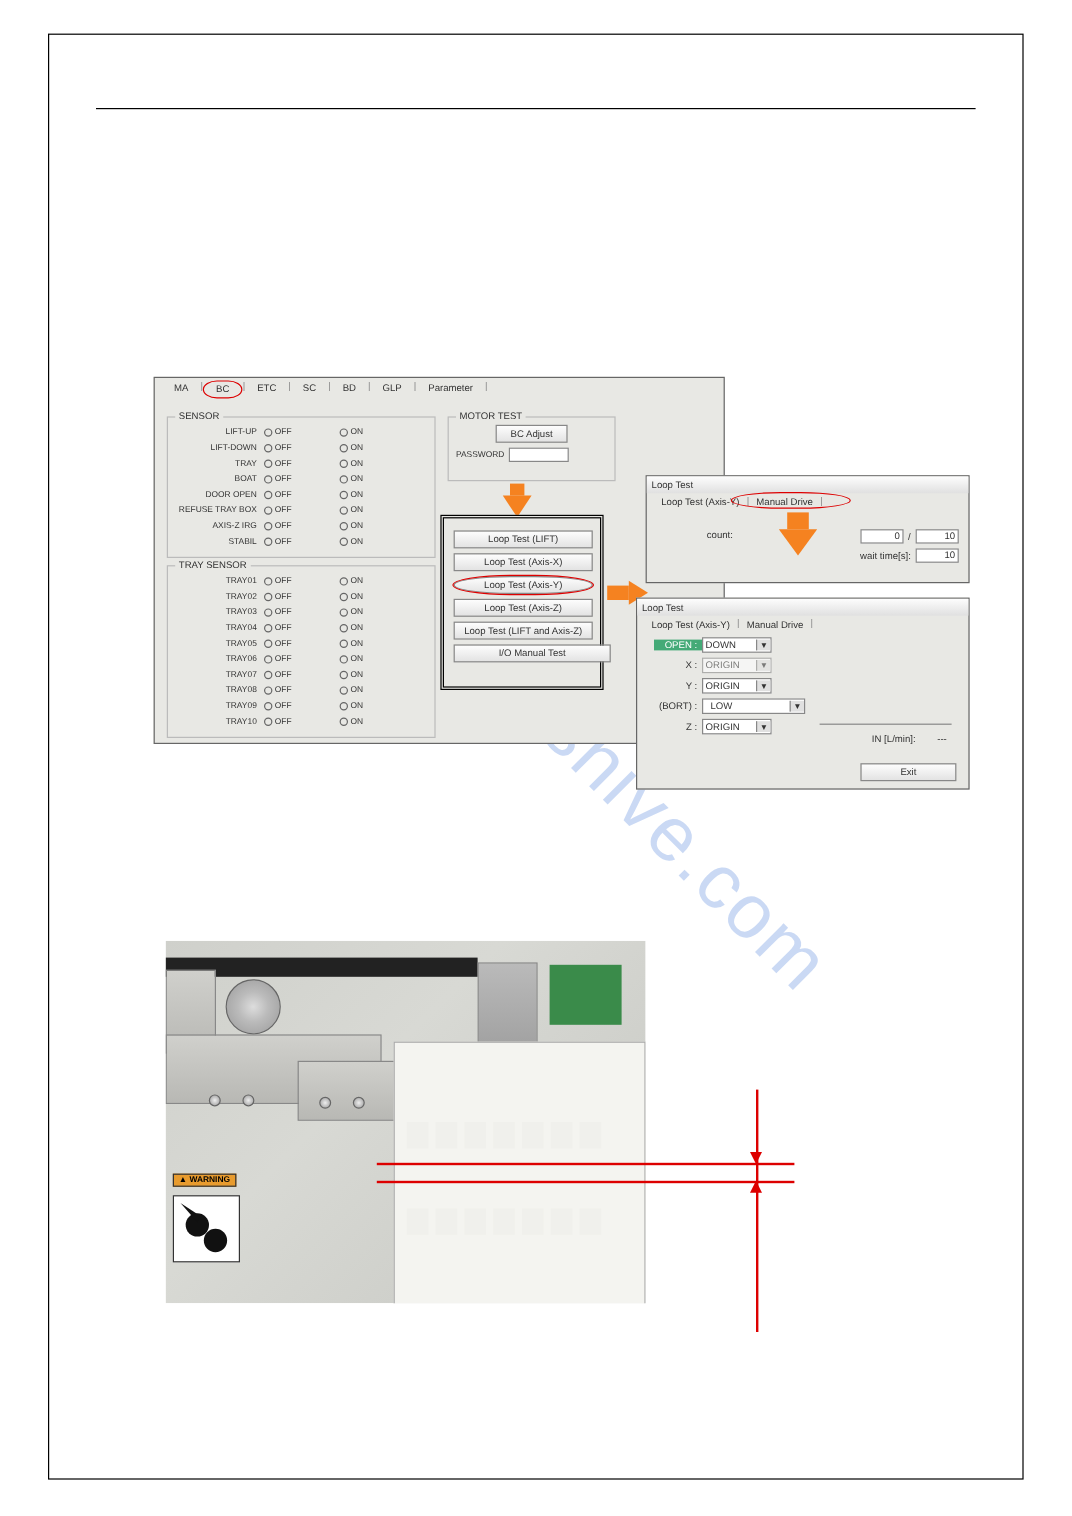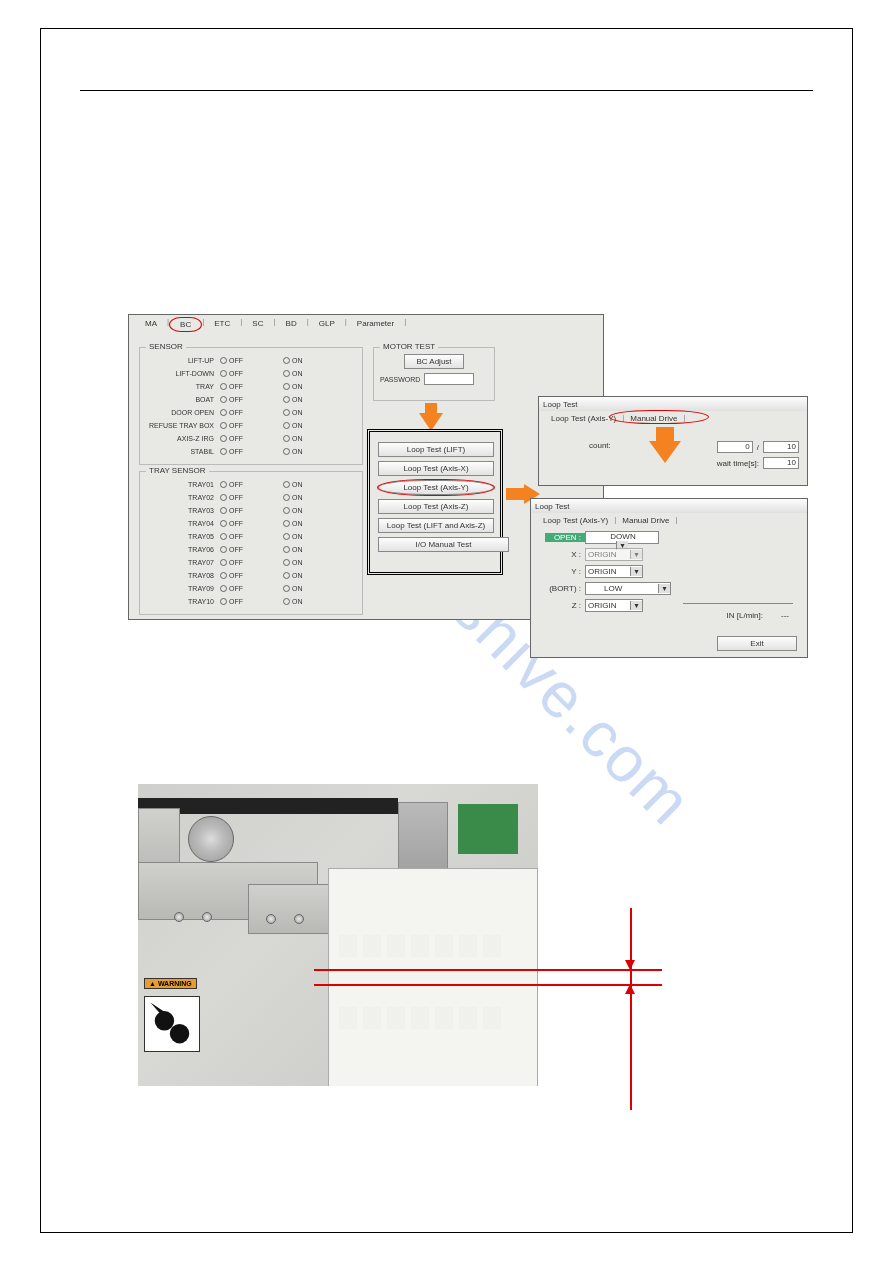--- a/index.html
+++ b/index.html
@@ -222,21 +222,21 @@
             <span class="sensor-label">TRAY10</span>
             <span class="radio"></span>
             <span style="width:24px">OFF</span>
             <span style="width:28px"></span>
             <span class="radio"></span>
             <span>ON</span>
           </div>
         </div>
     </div>
 
-    <div class="groupbox" style="top:32px; left:244px; width:122px; height:54px;">
+    <div class="groupbox" style="top:32px; left:244px; width:140px; height:54px;">
       <span class="groupbox-label">MOTOR TEST</span>
       <div style="padding:6px; text-align:center;">
         <div class="btn" style="width:60px; margin:0 auto 4px;">BC Adjust</div>
         <div style="display:flex; align-items:center; gap:4px; font-size:7px;">
           <span>PASSWORD</span>
           <span class="input" style="width:50px;"></span>
         </div>
       </div>
     </div>
 
@@ -298,21 +298,21 @@
     </div>
     <div class="tabstrip">
       <span class="t">Loop Test (Axis-Y)</span>
       <span style="color:#888">|</span>
       <span class="t">Manual Drive</span>
       <span style="color:#888">|</span>
     </div>
     <div style="position:absolute; top:32px; left:14px; font-size:8px;">
       <div style="display:flex; align-items:center; margin-bottom:4px;">
         <span style="width:40px; text-align:right; padding-right:4px; background:#4a7; color:#fff;">OPEN :</span>
-        <span class="dropdown" style="width:74px;flex-direction:column;">
+        <span class="dropdown" style="width:58px;">
             <span style="flex:1; padding-left:2px;">DOWN</span>
             <span class="arrow">▾</span>
           </span>
       </div>
       <div style="display:flex; align-items:center; margin-bottom:4px;">
         <span style="width:40px; text-align:right; padding-right:4px;">X :</span>
         <span class="dropdown" style="width:58px; opacity:0.6;">
             <span style="flex:1; padding-left:2px;">ORIGIN</span>
             <span class="arrow">▾</span>
           </span>
@@ -320,21 +320,21 @@
       <div style="display:flex; align-items:center; margin-bottom:4px;">
         <span style="width:40px; text-align:right; padding-right:4px;">Y :</span>
         <span class="dropdown" style="width:58px;">
             <span style="flex:1; padding-left:2px;">ORIGIN</span>
             <span class="arrow">▾</span>
           </span>
       </div>
       <div style="display:flex; align-items:center; margin-bottom:4px;">
         <span style="width:40px; text-align:right; padding-right:4px;">(BORT) :</span>
         <span class="dropdown" style="width:86px;">
-            <span style="flex:1; padding-left:18px;">LOW</span>
+            <span style="flex:1; padding-left:6px;">LOW</span>
             <span class="arrow">▾</span>
           </span>
       </div>
       <div style="display:flex; align-items:center; margin-bottom:4px;">
         <span style="width:40px; text-align:right; padding-right:4px;">Z :</span>
         <span class="dropdown" style="width:58px;">
             <span style="flex:1; padding-left:2px;">ORIGIN</span>
             <span class="arrow">▾</span>
           </span>
       </div>

